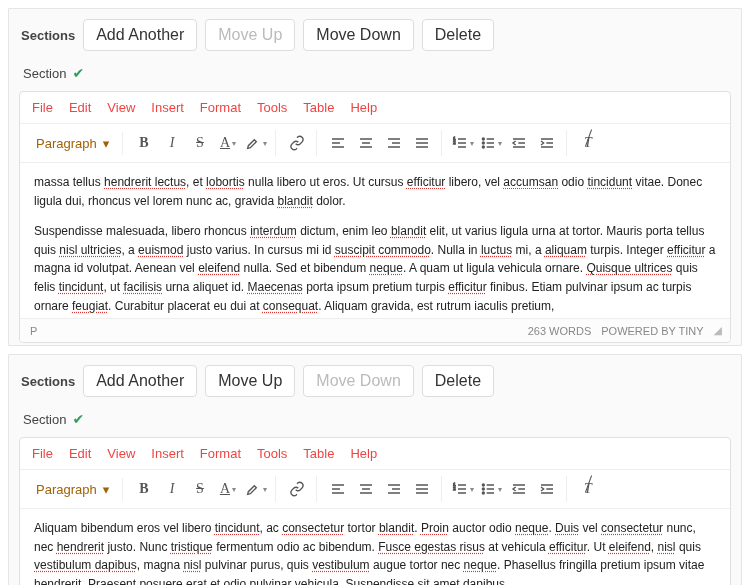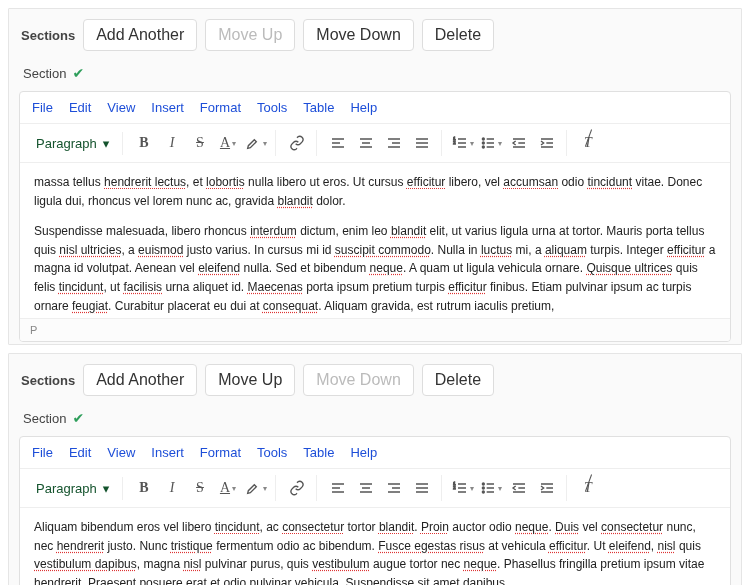--- a/index.html
+++ b/index.html
@@ -6,24 +6,24 @@
 body { font-family: -apple-system, BlinkMacSystemFont, "Segoe UI", Arial, sans-serif; font-size: 13px; color: #333; background: #fff; }
 .panel { border: 1px solid #e5e5e5; border-radius: 1px; margin: 8px; background: #fafafa; padding-bottom: 2px; }
 .panel-header { display: flex; align-items: center; gap: 8px; padding: 10px 12px; }
 .panel-label { font-weight: 600; color: #444; font-size: 13px; }
 .btn { background: #fff; border: 1px solid #ddd; border-radius: 4px; padding: 6px 12px; font-size: 16px; color: #333; cursor: pointer; }
 .btn.disabled { color: #bbb; cursor: default; }
 .section-title { display: flex; align-items: center; gap: 6px; padding: 4px 14px 10px; }
 .section-title span:first-child { font-weight: 400; color: #444; }
 .check { color: #2e9e5b; font-size: 14px; }
 .editor { background: #fff; border: 1px solid #e0e0e0; border-radius: 4px; margin: 0 10px; overflow: hidden; }
-.menubar { display: flex; gap: 16px; padding: 8px 12px; border-bottom: 1px solid #eee; font-size: 13px; color: #1d4ed8; }
+.menubar { display: flex; gap: 16px; padding: 8px 12px; border-bottom: 1px solid #eee; font-size: 13px; color: #ef4444; }
 .menubar span { cursor: pointer; }
 .toolbar { display: flex; align-items: center; gap: 2px; padding: 6px 8px; border-bottom: 1px solid #eee; flex-wrap: wrap; }
-.para-select { display: flex; align-items: center; gap: 6px; padding: 4px 8px; border-right: 1px solid #eee; font-size: 13px; min-width: 95px; color: #14532d; }
+.para-select { display: flex; align-items: center; gap: 6px; padding: 4px 8px; border-right: 1px solid #eee; font-size: 13px; min-width: 95px; color: #a16207; }
 .tgroup { display: flex; align-items: center; border-right: 1px solid #eee; padding: 0 6px; gap: 2px; }
 .tgroup:last-child { border-right: none; }
 .tbtn { width: 26px; height: 26px; display: flex; align-items: center; justify-content: center; color: #555; border-radius: 3px; cursor: pointer; font-size: 14px; }
 .tbtn svg { width: 16px; height: 16px; }
 .tbtn .chev { font-size: 8px; margin-left: 2px; color: #888; }
 .content { padding: 10px 14px; font-size: 12px; line-height: 1.55; color: #222; max-height: 155px; overflow: hidden; }
 .content p { margin-bottom: 12px; }
 .sp { text-decoration: underline; text-decoration-style: dotted; text-decoration-color: #d33; text-underline-offset: 2px; }
 .statusbar { display: flex; justify-content: space-between; align-items: center; padding: 5px 10px; font-size: 11px; color: #888; border-top: 1px solid #eee; background: #fcfcfc; }
 .statusbar .right { display: flex; align-items: center; gap: 10px; }
@@ -161,20 +161,25 @@
       <div class="tgroup">
         <div class="tbtn clearfmt">T</div>
       </div>
     </div>
     <div class="content">
       <p><span>massa tellus </span><span class="sp">hendrerit lectus</span><span>, et </span><span class="sp">lobortis</span><span> nulla libero ut eros. Ut cursus </span><span class="sp">efficitur</span><span> libero, vel </span><span class="sp">accumsan</span><span> odio </span><span class="sp">tincidunt</span><span> vitae. Donec ligula dui, rhoncus vel lorem nunc ac, gravida </span><span class="sp">blandit</span><span> dolor.</span></p>
       <p><span>Suspendisse malesuada, libero rhoncus </span><span class="sp">interdum</span><span> dictum, enim leo </span><span class="sp">blandit</span><span> elit, ut varius ligula urna at tortor. Mauris porta tellus quis </span><span class="sp">nisl ultricies</span><span>, a </span><span class="sp">euismod</span><span> justo varius. In cursus mi id </span><span class="sp">suscipit commodo</span><span>. Nulla in </span><span class="sp">luctus</span><span> mi, a </span><span class="sp">aliquam</span><span> turpis. Integer </span><span class="sp">efficitur</span><span> a magna id volutpat. Aenean vel </span><span class="sp">eleifend</span><span> nulla. Sed et bibendum </span><span class="sp">neque</span><span>. A quam ut ligula vehicula ornare. </span><span class="sp">Quisque ultrices</span><span> quis felis </span><span class="sp">tincidunt</span><span>, ut </span><span class="sp">facilisis</span><span> urna aliquet id. </span><span class="sp">Maecenas</span><span> porta ipsum pretium turpis </span><span class="sp">efficitur</span><span> finibus. Etiam pulvinar ipsum ac turpis ornare </span><span class="sp">feugiat</span><span>. Curabitur placerat eu dui at </span><span class="sp">consequat</span><span>. Aliquam gravida, est rutrum iaculis pretium, </span></p>
     </div>
     <div class="statusbar">
       <span>P</span>
+      <div class="right">
+        <span>263 WORDS</span>
+        <span>POWERED BY TINY</span>
+        <span class="drag">◢</span>
+      </div>
     </div>
   </div>
 </div>
 
 <div class="panel">
   <div class="panel-header">
     <span class="panel-label">Sections</span>
     <button class="btn">Add Another</button>
     <button class="btn">Move Up</button>
     <button class="btn disabled">Move Down</button>

